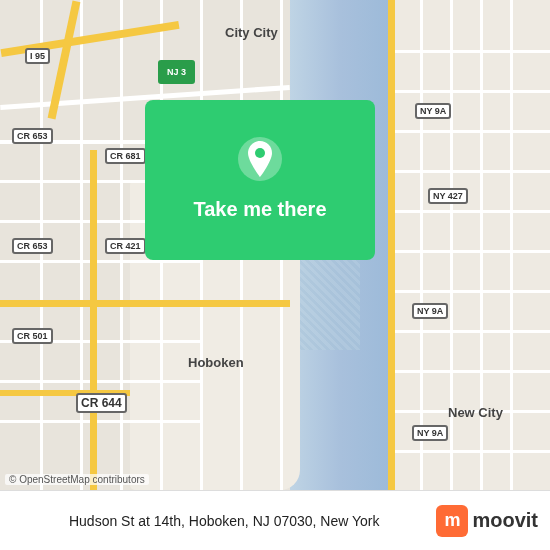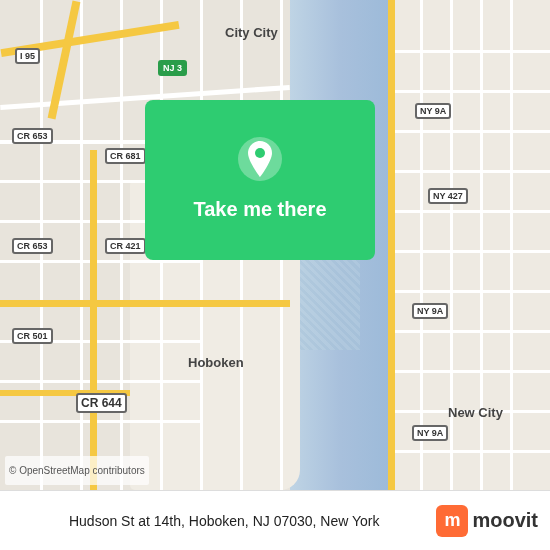--- a/index.html
+++ b/index.html
@@ -137,21 +137,21 @@
     }
 
     
     .r { position: absolute; background: #fff; }
     .ry { position: absolute; background: #f5c842; }
 
     
     .badge {
       position: absolute;
       background: white;
-      border: 2px solid #0c4a6e;
+      border: 6px solid #0c4a6e;
       border-radius: 3px;
       font-size: 9px;
       font-weight: bold;
       padding: 1px 3px;
       z-index: 5;
       color: #333;
     }
 
     .badge-green {
       background: #2a9d4a;
@@ -247,21 +247,21 @@
     <div class="r" style="left:390px;top:210px;width:160px;height:3px;z-index:4;"></div>
     <div class="r" style="left:390px;top:250px;width:160px;height:3px;z-index:4;"></div>
     <div class="r" style="left:390px;top:290px;width:160px;height:3px;z-index:4;"></div>
     <div class="r" style="left:390px;top:330px;width:160px;height:3px;z-index:4;"></div>
     <div class="r" style="left:390px;top:370px;width:160px;height:3px;z-index:4;"></div>
     <div class="r" style="left:390px;top:410px;width:160px;height:3px;z-index:4;"></div>
     <div class="r" style="left:390px;top:450px;width:160px;height:3px;z-index:4;"></div>
 
     <div class="ry" style="left:388px;top:0;width:7px;height:490px;z-index:5;"></div>
 
-    <div class="badge badge-blue" style="position:absolute;left:15px;top:48px;z-index:8;font-size:9px;padding:1px 3px;">I 95</div>
+    <div class="badge badge-blue" style="position:absolute;left:25px;top:48px;z-index:8;font-size:9px;padding:1px 3px;">I 95</div>
     <div class="badge badge-green" style="position:absolute;left:158px;top:60px;z-index:8;font-size:9px;padding:1px 3px;background:#2a9d4a;color:white;border-color:#2a9d4a;">NJ 3</div>
     <div class="badge badge-blue" style="position:absolute;left:12px;top:128px;z-index:8;font-size:9px;">CR 653</div>
     <div class="badge badge-blue" style="position:absolute;left:105px;top:148px;z-index:8;font-size:9px;">CR 681</div>
     <div class="badge badge-blue" style="position:absolute;left:12px;top:238px;z-index:8;font-size:9px;">CR 653</div>
     <div class="badge badge-blue" style="position:absolute;left:105px;top:238px;z-index:8;font-size:9px;">CR 421</div>
     <div class="badge badge-blue" style="position:absolute;left:12px;top:328px;z-index:8;font-size:9px;">CR 501</div>
     <div class="badge badge-blue" style="position:absolute;left:76px;top:393px;z-index:8;font-size:12px;">CR 644</div>
 
     <div class="badge badge-blue" style="position:absolute;left:415px;top:103px;z-index:8;font-size:9px;">NY 9A</div>
     <div class="badge badge-blue" style="position:absolute;left:428px;top:188px;z-index:8;font-size:9px;">NY 427</div>
@@ -278,21 +278,21 @@
 
     <svg class="pin-icon" viewBox="0 0 48 48" fill="none" xmlns="http://www.w3.org/2000/svg">
       <circle cx="24" cy="24" r="22" fill="rgba(255,255,255,0.3)"></circle>
       <path d="M24 6C17.4 6 12 11.4 12 18C12 26.5 24 42 24 42C24 42 36 26.5 36 18C36 11.4 30.6 6 24 6Z" fill="white"></path>
       <circle cx="24" cy="18" r="5" fill="#2ecc71"></circle>
     </svg>
 
     <button class="take-me-there-btn">Take me there</button>
   </div>
 
-  <div style="position:absolute;bottom:5px;left:5px;font-size:10px;color:#555;z-index:20;background:rgba(255,255,255,0.7);padding:9px 4px;border-radius:2px;">© OpenStreetMap contributors</div>
+  <div style="position:absolute;bottom:5px;left:5px;font-size:10px;color:#555;z-index:20;background:rgba(255,255,255,0.7);padding:0 4px;border-radius:2px;">© OpenStreetMap contributors</div>
 
 </div>
 
 <div id="info-bar">
   <div class="info-left">
     <div class="address-text">Hudson St at 14th, Hoboken, NJ 07030, New York</div>
   </div>
   <div class="moovit-logo">
     <div class="moovit-m">m</div>
     <span>moovit</span>

